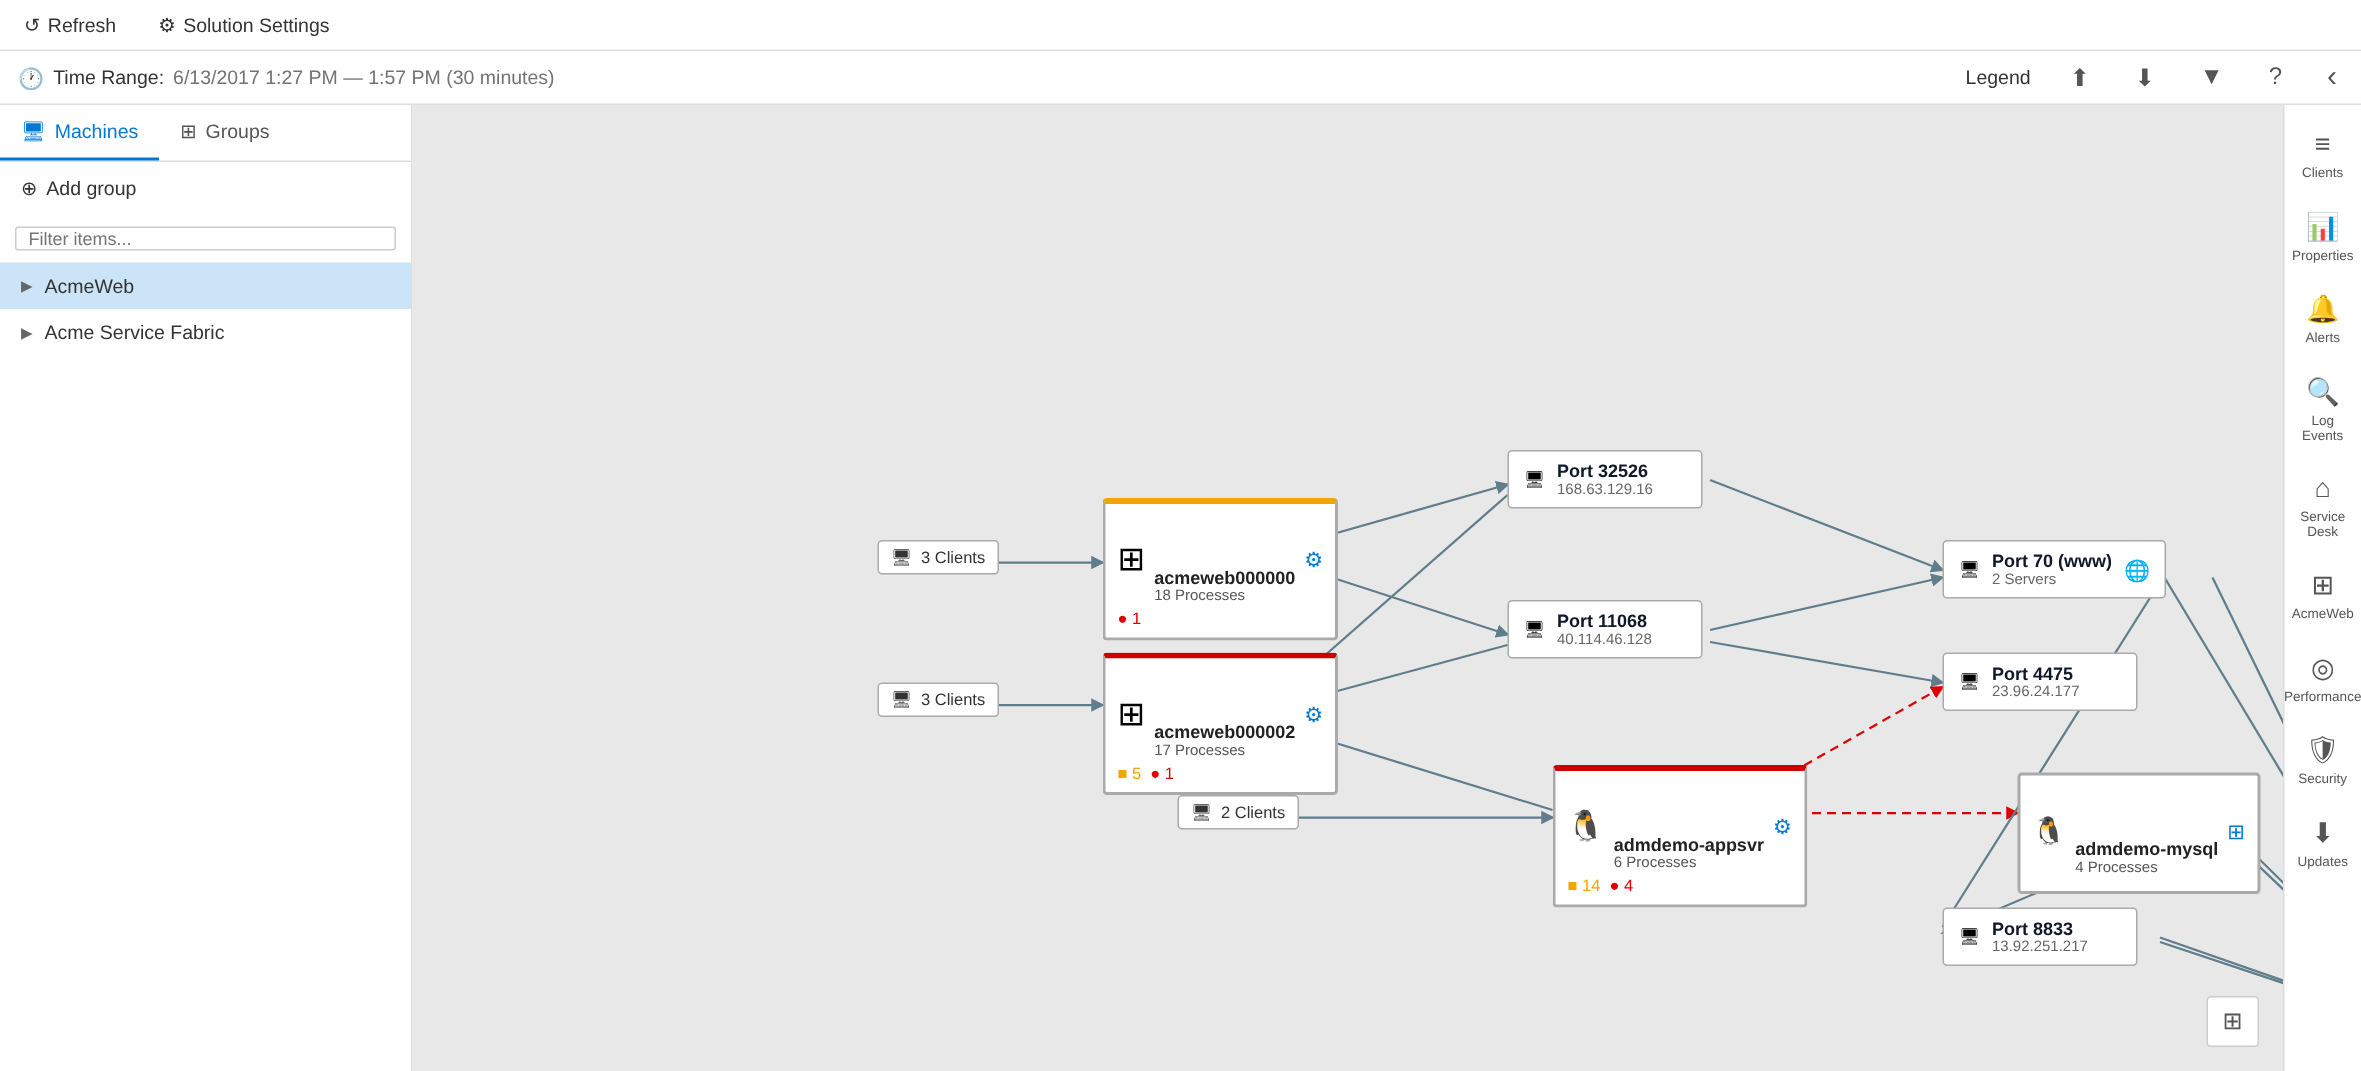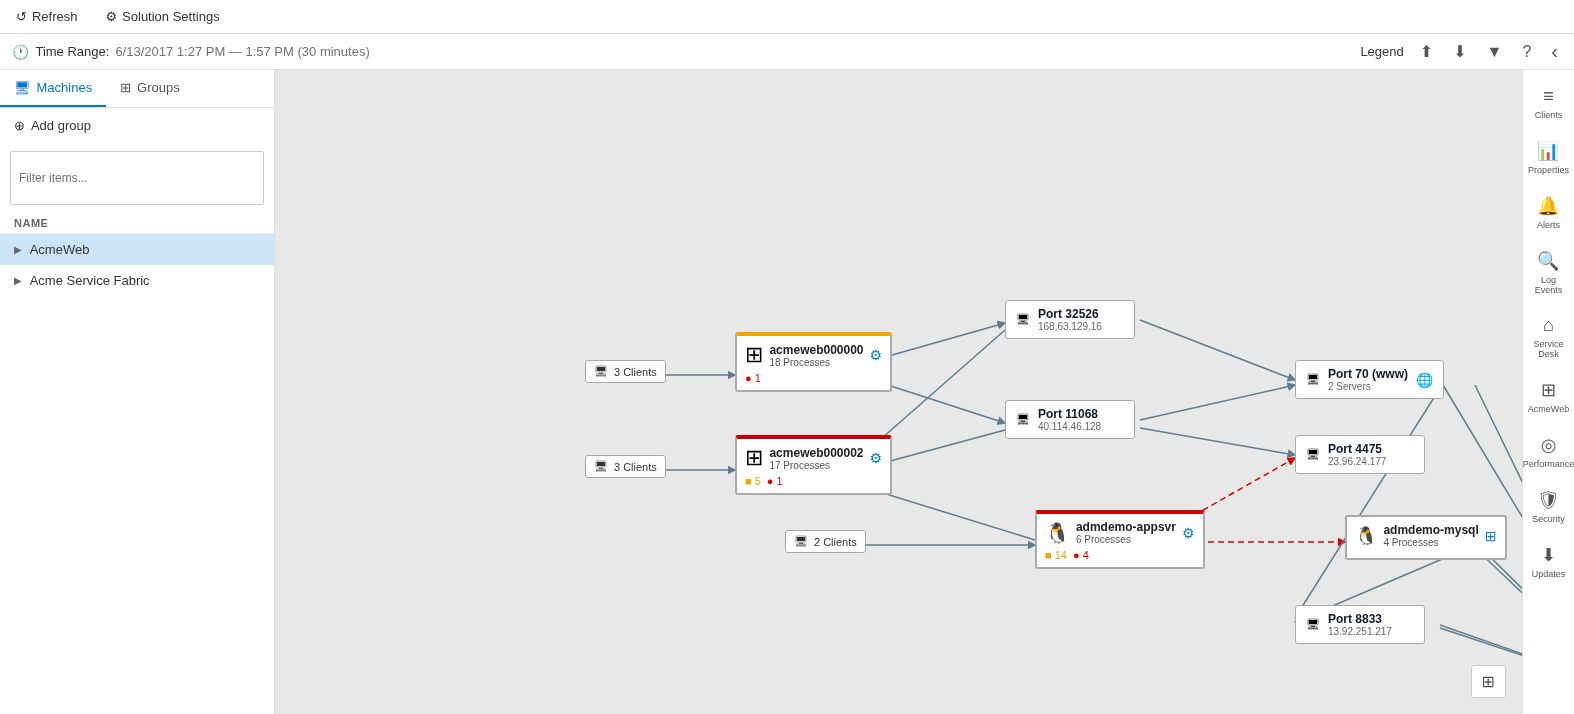--- a/index.html
+++ b/index.html
@@ -19,21 +19,21 @@
 
     
     .time-range-bar {
       display: flex; align-items: center; height: 36px;
       background: #fff; border-bottom: 1px solid #ddd;
       padding: 0 12px; gap: 8px; justify-content: space-between;
     }
     .time-range-left { display: flex; align-items: center; gap: 6px; }
     .time-range-text { color: #737373; font-size: 13px; font-weight: 500; }
     .time-range-label { color: #333; font-size: 13px; }
-    .time-range-right { display: flex; align-items: center; gap: 12px; color: #333; font-size: 13px; justify-content: space-between; }
+    .time-range-right { display: flex; align-items: center; gap: 22px; color: #333; font-size: 13px; justify-content: space-between; }
     .icon-btn { cursor: pointer; padding: 4px; border: none; background: none; font-size: 16px; color: #555; }
 
     
     .main-layout { display: flex; height: calc(714px - 34px - 36px); }
 
     
     .left-sidebar {
       width: 275px; background: #fff; border-right: 1px solid #ddd;
       display: flex; flex-direction: column; flex-shrink: 0;
     }
@@ -47,21 +47,21 @@
     }
     .tab.active { border-bottom: 2px solid #0078d4; color: #0078d4; font-weight: 500; }
 
     .add-group-btn {
       display: flex; align-items: center; gap: 6px;
       padding: 10px 14px; cursor: pointer; font-size: 13px;
       color: #333; border: none; background: none; text-align: left;
     }
 
     .filter-input {
-      margin: 8px 10px; padding: 19px 8px;
+      margin: 8px 10px; padding: 0 8px;
       border: 1px solid #ccc; border-radius: 2px;
       font-size: 12px; width: calc(100% - 20px);
       outline: none;
     }
 
     .list-header {
       padding: 4px 14px; font-size: 11px; font-weight: 600;
       color: #666; letter-spacing: 0.5px;
       border-bottom: 1px solid #eee;
     }
@@ -103,21 +103,21 @@
       background: #fff;
       border: 2px solid #aaa;
       border-radius: 3px;
       padding: 6px 8px;
       min-width: 120px;
       font-size: 11px;
     }
     .machine-node .node-header {
       display: flex; align-items: center; gap: 6px; margin-bottom: 4px;
     }
-    .machine-node .node-name { font-size: 12px; font-weight: 700; color: #222; }
+    .machine-node .node-name { font-size: 12px; font-weight: 700; color: #222; margin-top: 36px; }
     .machine-node .node-proc { font-size: 10px; color: #555; }
     .machine-node .node-footer { display: flex; align-items: center; gap: 6px; margin-top: 3px; }
 
     .port-node {
       position: absolute;
       background: #fff;
       border: 1px solid #aaa;
       border-radius: 3px;
       padding: 6px 10px;
       min-width: 130px;
@@ -190,23 +190,20 @@
       </div>
     </div>
 
     <button class="add-group-btn">
       <span>⊕</span>
       <span>Add group</span>
     </button>
 
     <input class="filter-input" type="text" placeholder="Filter items..." style="">
 
-    <div class="list-header">
-      <span>NAME</span>
-    </div>
 
     <div class="list-item selected">
       <span class="chevron">▶</span>
       <span>AcmeWeb</span>
     </div>
     <div class="list-item">
       <span class="chevron">▶</span>
       <span>Acme Service Fabric</span>
     </div>
   </div>

